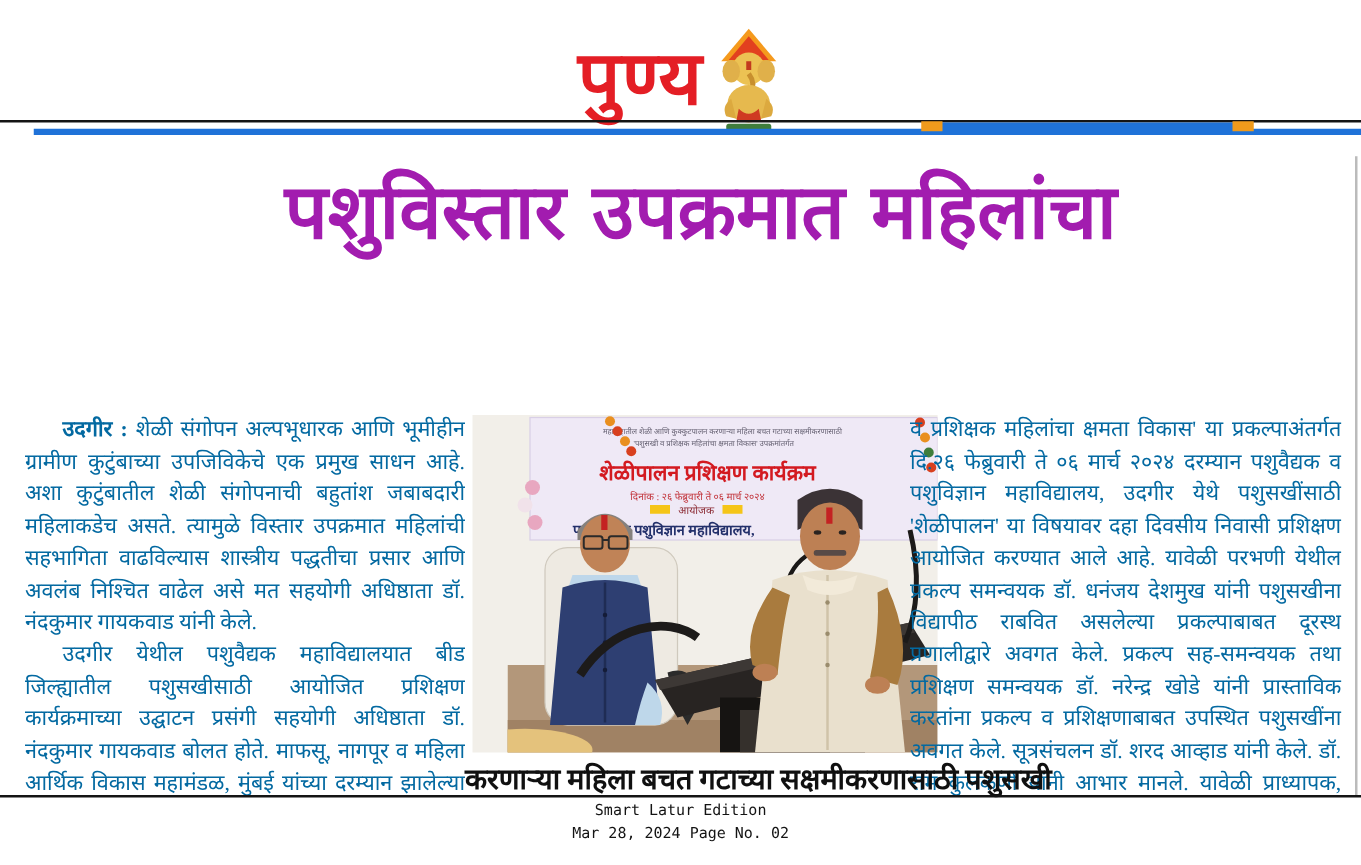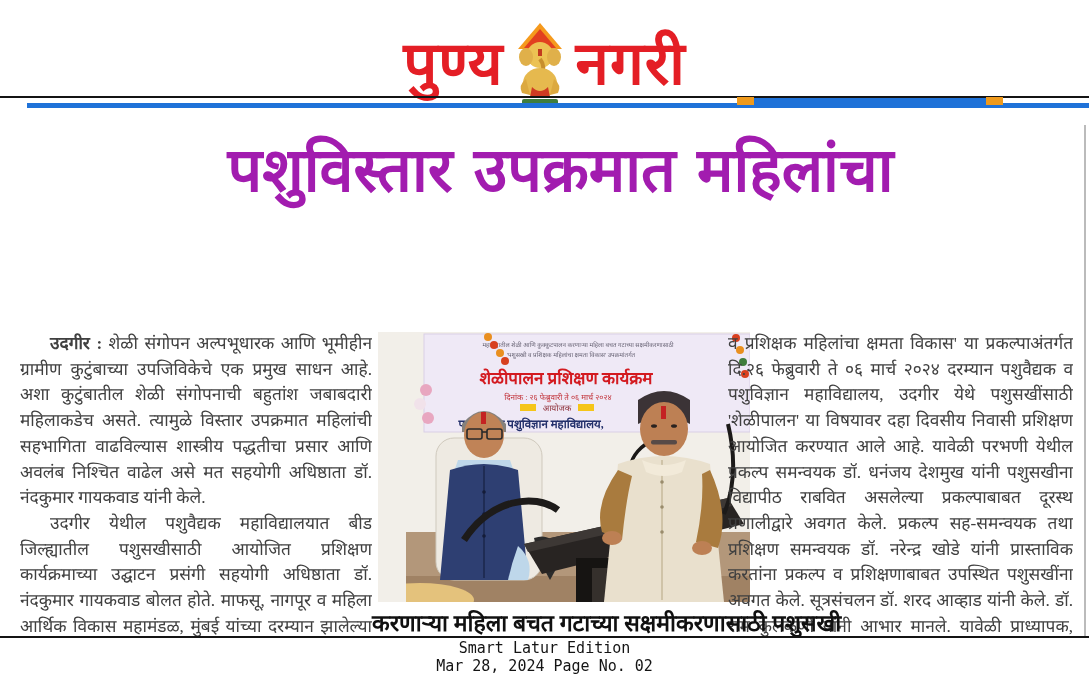--- a/index.html
+++ b/index.html
@@ -37,21 +37,21 @@
     font-family:"DejaVu Sans", sans-serif;
     font-weight:800; color:#a21caf; font-size:61px; line-height:1.0;
     white-space:nowrap;
   }
   .headline.l1 { top:139px; }
   .headline.l2 { top:243px; }
 
   
   .col {
     position:absolute; top:331px; height:306px; overflow:hidden;
-    font-size:17.3px; line-height:25.7px; text-align:justify; color:#404040;
+    font-size:17.3px; line-height:25.7px; text-align:justify; color:#0369a1;
   }
   .col p { margin:0; text-indent:30px; }
   .col-left  { left:20px;  width:352px; }
   .col-right { left:728px; width:345px; }
   .lead { font-weight:bold; }
 
   
   .photo-box {
     position:absolute; left:378px; top:332px; width:344px; height:270px;
     background:#f2efe9;
@@ -61,21 +61,21 @@
   .caption {
     position:absolute; left:372px; top:606px; width:352px;
     font-size:23px; font-weight:700; color:#101010;
     text-align:center; white-space:nowrap;
   }
 
   
   .footer {
     position:absolute; top:640px; left:0; width:100%;
     text-align:center; font-family:"DejaVu Sans Mono", monospace;
-    font-size:15px; line-height:17.5px; color:#141414;
+    font-size:12px; line-height:17.5px; color:#141414;
   }
 </style>
 </head>
 <body>
 
 <div class="page">
 
   <div class="masthead">
     <span class="word">पुण्य</span>
     <span>
@@ -87,21 +87,20 @@
         <ellipse cx="42" cy="36" rx="7" ry="9" fill="#e0b04a"></ellipse>
         <path d="M28 38 q6 8 1 16 q-3 5 -8 3" fill="none" stroke="#c88f2e" stroke-width="4"></path>
         <ellipse cx="28" cy="62" rx="17" ry="15" fill="#e6b94e"></ellipse>
         <path d="M14 58 q-8 6 -4 14 l8 2 Z" fill="#dca93f"></path>
         <path d="M42 58 q8 6 4 14 l-8 2 Z" fill="#dca93f"></path>
         <path d="M20 66 q8 8 16 0 l2 10 l-20 0 Z" fill="#cf3a22"></path>
         <rect x="10" y="78" width="36" height="6" rx="2" fill="#3f7d3c"></rect>
         <rect x="26" y="28" width="4" height="7" fill="#c23a1e"></rect>
       </svg>
     </span>
-    <span class="word">नगरी</span>
   </div>
 
   <div class="rule-black-top"></div>
   <div class="rule-blue"></div>
   <div class="rule-blue-thick"></div>
   <div class="orange-accent orange-left"></div>
   <div class="orange-accent orange-right"></div>
   <div class="right-edge-line"></div>
 
   <div class="headline l1">पशुविस्तार उपक्रमात महिलांचा</div>

